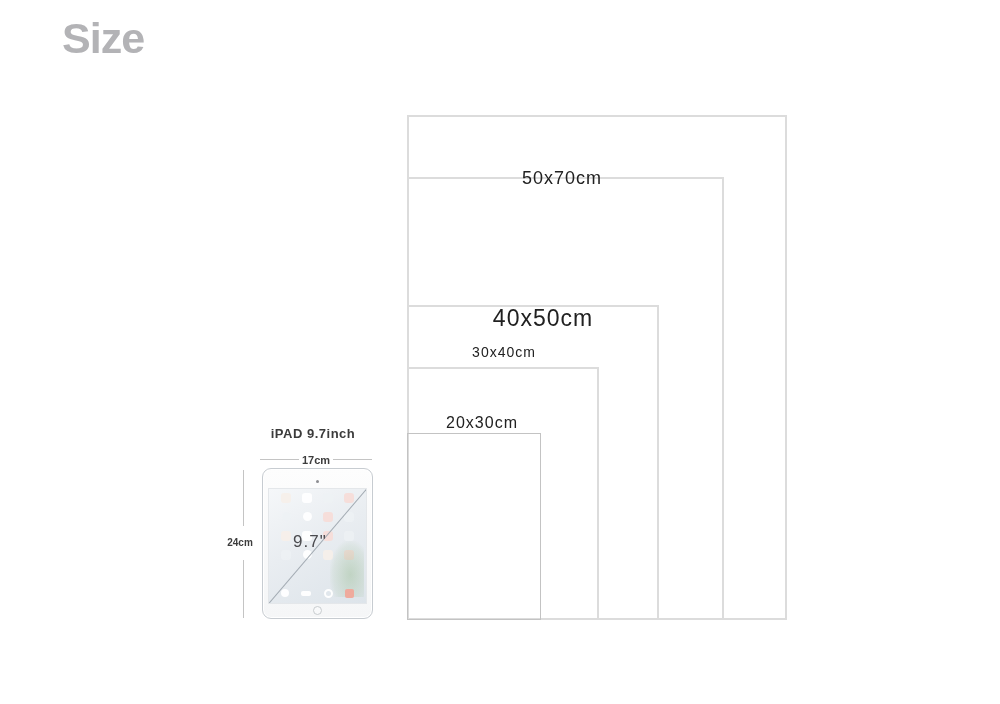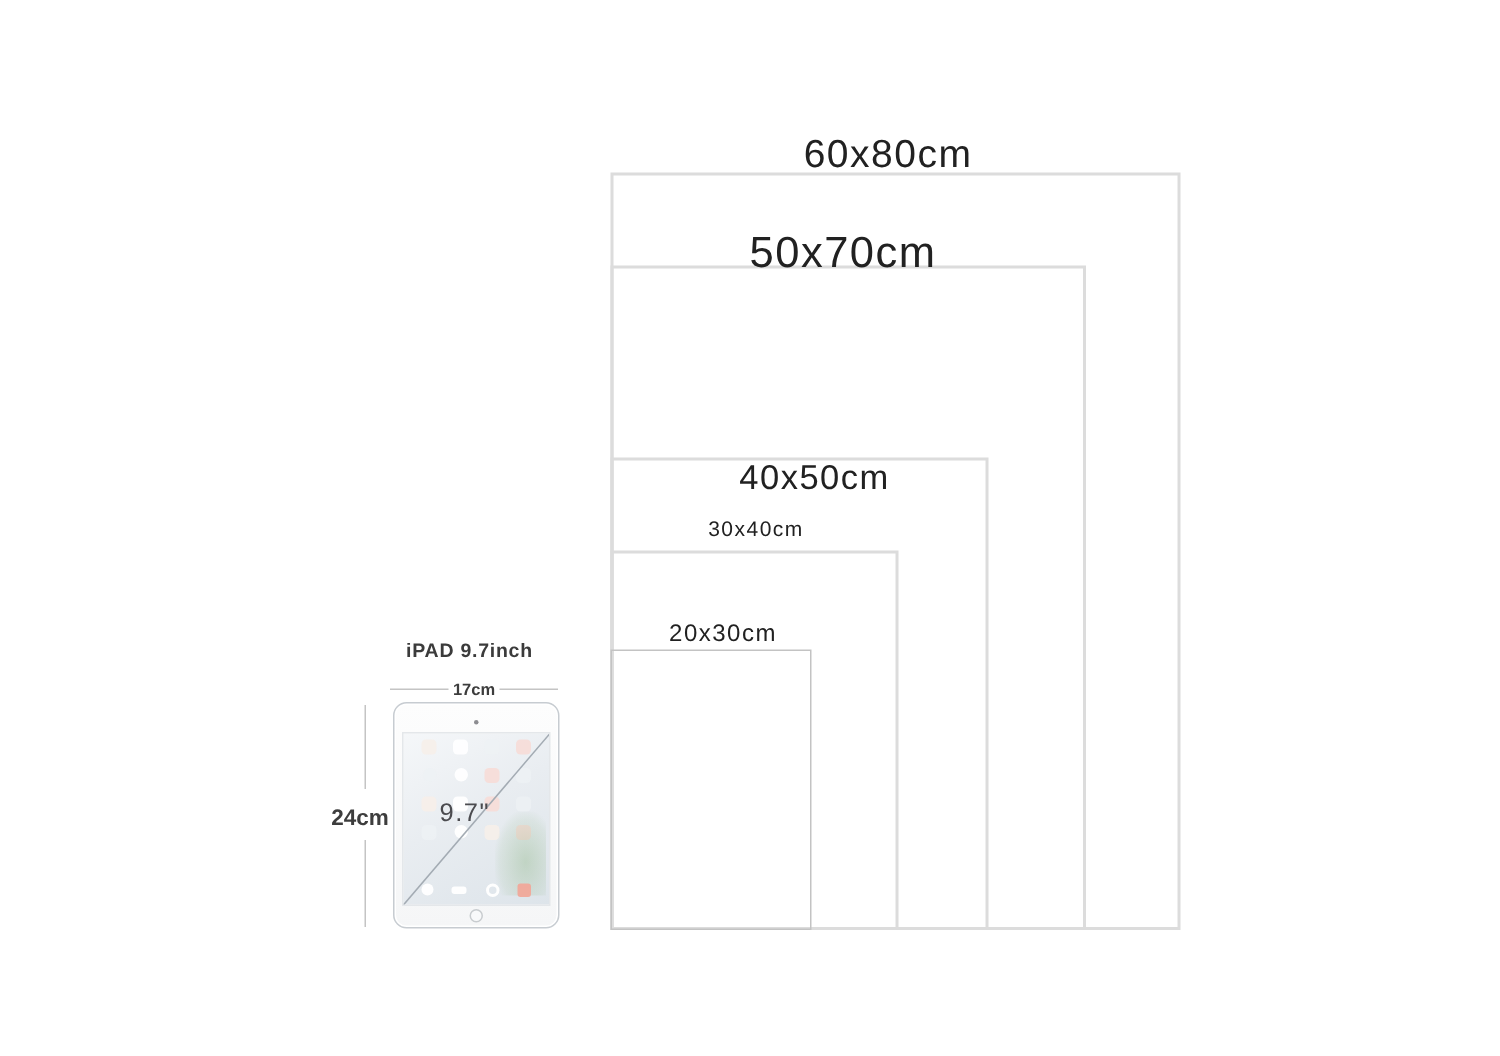--- a/index.html
+++ b/index.html
@@ -29,42 +29,42 @@
   .r30{left:407px;top:367px;width:192px;height:253px;}
   .r20{left:407px;top:433px;width:134px;height:187px;border-width:1px;border-color:#c3c3c3;}
   .size-label{
     position:absolute;
     transform:translateX(-50%);
     color:#212121;
     white-space:nowrap;
     letter-spacing:1px;
   }
   .l60{left:592px;top:87px;font-size:26px;}
-  .l50{left:562px;top:153px;font-size:29px;}
+  .l50{left:562px;top:168px;font-size:18px;}
   .l40{left:543px;top:279px;font-size:23px;margin-top:26px;}
   .l30{left:504px;top:344px;font-size:14px;}
   .l20{left:482px;top:414px;font-size:16px;}
   
   .ipad-name{
     position:absolute;left:313px;top:426px;
     transform:translateX(-50%);
     font-size:13px;font-weight:bold;color:#3b3b3b;
     white-space:nowrap;letter-spacing:0.5px;text-align:center;
   }
   .w-measure{
     position:absolute;left:260px;top:453px;width:112px;height:13px;
     display:flex;align-items:center;gap:3px;
   }
   .w-measure .mline{flex:1;height:1px;background:#c4c4c4;}
   .measure-text{font-size:11px;font-weight:bold;color:#3d3d3d;white-space:nowrap;}
   .h-line-top{position:absolute;left:243px;top:470px;width:1px;height:56px;background:#c4c4c4;}
   .h-line-bottom{position:absolute;left:243px;top:560px;width:1px;height:58px;background:#c4c4c4;}
   .h-measure-text{
     position:absolute;left:240px;top:537px;transform:translateX(-50%);
-    font-size:15px;font-weight:bold;color:#3d3d3d;white-space:nowrap;
+    font-size:10px;font-weight:bold;color:#3d3d3d;white-space:nowrap;
   }
   .ipad-body{
     position:absolute;left:262px;top:468px;width:111px;height:151px;
     box-sizing:border-box;
     background:linear-gradient(180deg,#fdfdfd,#f5f6f7);
     border:1px solid #c7ccd1;
     border-radius:9px;
     box-shadow:inset 0 0 0 1px #ffffff;
   }
   .camera-dot{
@@ -116,28 +116,28 @@
     position:absolute;left:50px;bottom:3px;width:9px;height:9px;
     border:1px solid #c8cccf;border-radius:50%;
     box-sizing:border-box;background:#f8f9fa;
   }
 </style>
 </head>
 <body>
 
 <div class="canvas">
 
+  <div class="page-title">Size</div>
 
   <div class="size-rect r60"></div>
   <div class="size-rect r50"></div>
   <div class="size-rect r40"></div>
   <div class="size-rect r30"></div>
   <div class="size-rect r20"></div>
 
-  <div class="size-label l60">60x80cm</div>
   <div class="size-label l50">50x70cm</div>
   <div class="size-label l40">40x50cm</div>
   <div class="size-label l30">30x40cm</div>
   <div class="size-label l20">20x30cm</div>
 
   <div class="ipad-name">iPAD 9.7inch</div>
 
   <div class="w-measure">
     <span class="mline"></span>
     <span class="measure-text">17cm</span>

